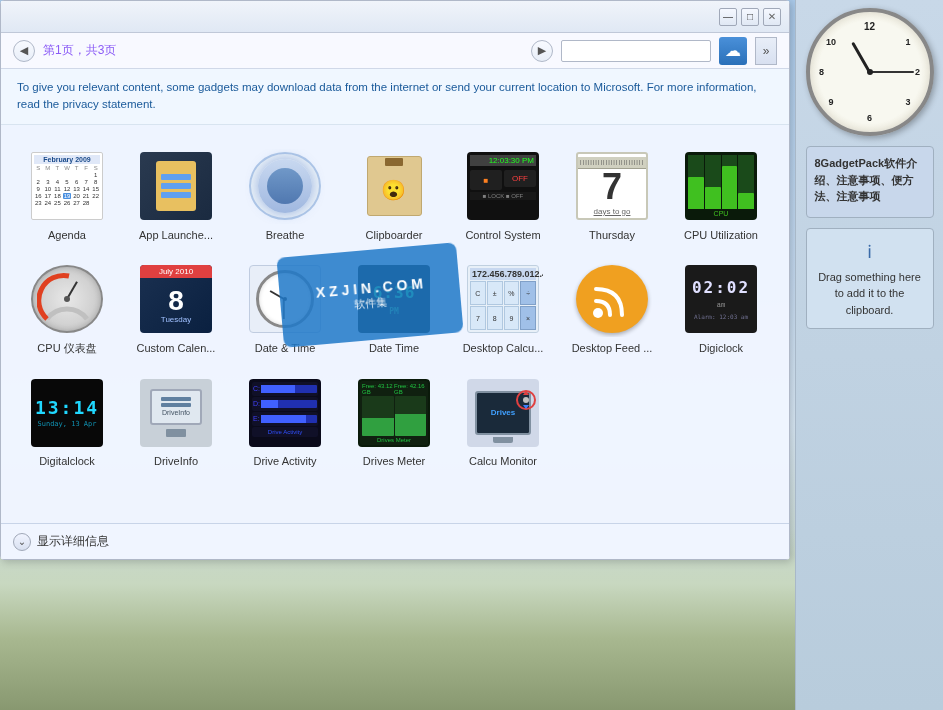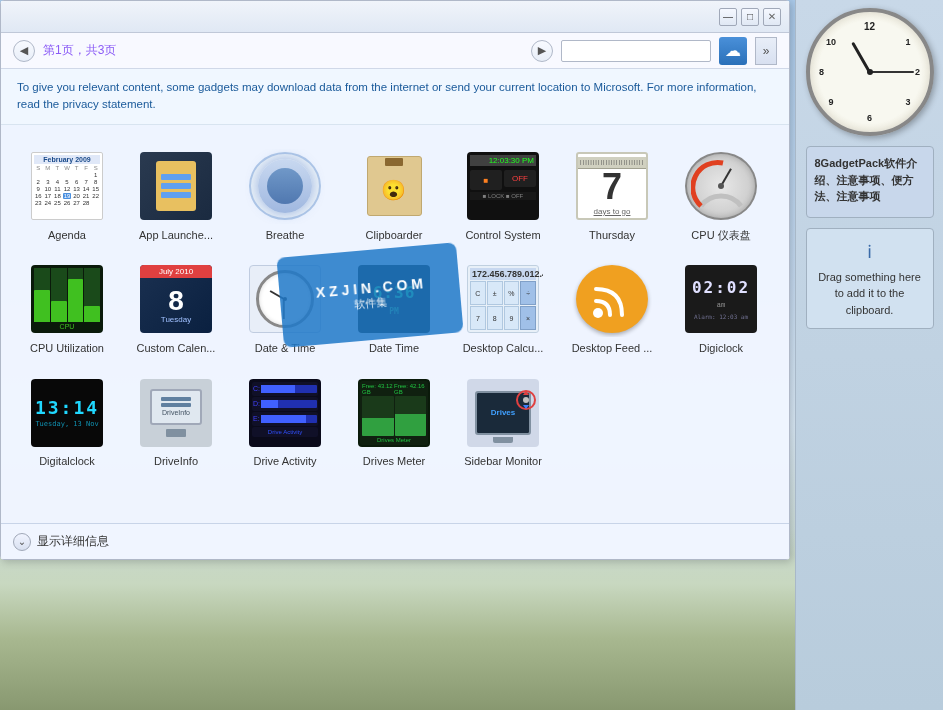--- a/index.html
+++ b/index.html
@@ -473,36 +473,20 @@
           </div>
           <div style="font-size:36px; font-weight:bold; color:#333; line-height:1;">7</div>
           <div style="font-size:8px; color:#666; margin-top:2px;text-decoration:underline;">days to go</div>
         </div>
       </div>
       <span class="gadget-label">Thursday</span>
     </div>
 
     <div class="gadget-item">
       <div class="gadget-icon">
-        <div style="background:radial-gradient(circle, #e8e8e8, #c0c0c0); border-radius:50%; width:72px; height:68px; display:flex; align-items:center; justify-content:center; border:2px solid #888; box-shadow: inset 0 0 6px rgba(0,0,0,0.2);">
-          <div style="position:relative; width:60px; height:60px;">
-            <svg width="60" height="60" viewBox="0 0 60 60">
-              <path d="M 10 50 A 25 25 0 0 1 50 50" fill="none" stroke="#c0c0c0" stroke-width="5"></path>
-              <path d="M 10 50 A 25 25 0 0 1 32 7" fill="none" stroke="#e04020" stroke-width="5"></path>
-              <line x1="30" y1="30" x2="30" y2="10" stroke="#333" stroke-width="2" transform="rotate(30 30 30)"></line>
-              <circle cx="30" cy="30" r="3" fill="#555"></circle>
-            </svg>
-          </div>
-        </div>
-      </div>
-      <span class="gadget-label">CPU 仪表盘</span>
-    </div>
-
-    <div class="gadget-item">
-      <div class="gadget-icon">
         <div style="background:#0a1a0a; border-radius:4px; width:72px; height:68px; padding:3px; display:flex; flex-direction:column; gap:1px; overflow:hidden;">
           <div style="display:flex; gap:1px; flex:1;">
             <div style="flex:1; background:#1a4a1a; display:flex; flex-direction:column; justify-content:flex-end;">
               <div style="background:#40c020; height:60%; border-radius:1px 1px 0 0;"></div>
             </div>
             <div style="flex:1; background:#1a4a1a; display:flex; flex-direction:column; justify-content:flex-end;">
               <div style="background:#40c020; height:40%; border-radius:1px 1px 0 0;"></div>
             </div>
             <div style="flex:1; background:#1a4a1a; display:flex; flex-direction:column; justify-content:flex-end;">
               <div style="background:#40c020; height:80%; border-radius:1px 1px 0 0;"></div>
@@ -512,20 +496,36 @@
             </div>
           </div>
           <div style="color:#40c020; font-size:7px; text-align:center;">CPU</div>
         </div>
       </div>
       <span class="gadget-label">CPU Utilization</span>
     </div>
 
     <div class="gadget-item">
       <div class="gadget-icon">
+        <div style="background:radial-gradient(circle, #e8e8e8, #c0c0c0); border-radius:50%; width:72px; height:68px; display:flex; align-items:center; justify-content:center; border:2px solid #888; box-shadow: inset 0 0 6px rgba(0,0,0,0.2);">
+          <div style="position:relative; width:60px; height:60px;">
+            <svg width="60" height="60" viewBox="0 0 60 60">
+              <path d="M 10 50 A 25 25 0 0 1 50 50" fill="none" stroke="#c0c0c0" stroke-width="5"></path>
+              <path d="M 10 50 A 25 25 0 0 1 32 7" fill="none" stroke="#e04020" stroke-width="5"></path>
+              <line x1="30" y1="30" x2="30" y2="10" stroke="#333" stroke-width="2" transform="rotate(30 30 30)"></line>
+              <circle cx="30" cy="30" r="3" fill="#555"></circle>
+            </svg>
+          </div>
+        </div>
+      </div>
+      <span class="gadget-label">CPU 仪表盘</span>
+    </div>
+
+    <div class="gadget-item">
+      <div class="gadget-icon">
         <div style="background:linear-gradient(135deg,#1a3050,#0a2040); border-radius:4px; width:72px; height:68px; display:flex; flex-direction:column; overflow:hidden;">
           <div style="background:#e04040; color:white; text-align:center; font-size:8px; padding:2px;">July 2010</div>
           <div style="flex:1; display:flex; flex-direction:column; align-items:center; justify-content:center;">
             <div style="font-size:28px; font-weight:bold; color:white; line-height:1;">8</div>
             <div style="font-size:8px; color:#a0c0ff;">Tuesday</div>
           </div>
         </div>
       </div>
       <span class="gadget-label">Custom Calen...</span>
     </div>
@@ -602,21 +602,21 @@
           <div style="color:#707090; font-size:6px; font-family:monospace;">Alarm: 12:03 am</div>
         </div>
       </div>
       <span class="gadget-label">Digiclock</span>
     </div>
 
     <div class="gadget-item">
       <div class="gadget-icon">
         <div style="background:#080808; border-radius:4px; width:72px; height:68px; display:flex; flex-direction:column; align-items:center; justify-content:center; gap:2px;">
           <div style="color:#20d8ff; font-size:18px; font-weight:bold; font-family:monospace; letter-spacing:2px;">13:14</div>
-          <div style="color:#1090b0; font-size:7px; font-family:monospace;">Tuesday, 13 Nov</div>
+          <div style="color:#1090b0; font-size:7px; font-family:monospace;">Sunday, 13 Apr</div>
         </div>
       </div>
       <span class="gadget-label">Digitalclock</span>
     </div>
 
     <div class="gadget-item">
       <div class="gadget-icon">
         <div style="background:#c8d0d8; border-radius:4px; width:72px; height:68px; display:flex; flex-direction:column; align-items:center; justify-content:center; gap:4px;">
           <div style="background:#e0e8f0; border-radius:3px; width:52px; height:36px; border:2px solid #a0a8b8; display:flex; flex-direction:column; align-items:center; justify-content:center; gap:2px;">
             <div style="background:#6080a0; width:30px; height:4px; border-radius:1px;"></div>
@@ -696,21 +696,21 @@
               <circle cx="11" cy="11" r="9" fill="none" stroke="#e04040" stroke-width="2"></circle>
               <path d="M 11 2 L 14 6 L 8 6 Z" fill="#e04040"></path>
               <path d="M 11 20 L 8 16 L 14 16 Z" fill="#4080ff"></path>
               <circle cx="11" cy="11" r="3" fill="#c0c0c0"></circle>
             </svg>
           </div>
 
           <div style="position:absolute; bottom:4px; background:#8090a0; width:20px; height:6px; border-radius:0 0 2px 2px; left:50%; transform:translateX(-50%);"></div>
         </div>
       </div>
-      <span class="gadget-label">Sidebar Monitor</span>
+      <span class="gadget-label">Calcu Monitor</span>
     </div>
 
   </div>
 
   <div class="footer-bar">
     <div class="footer-btn">
       <span>⌄</span>
     </div>
     <span class="footer-text">显示详细信息</span>
   </div>

